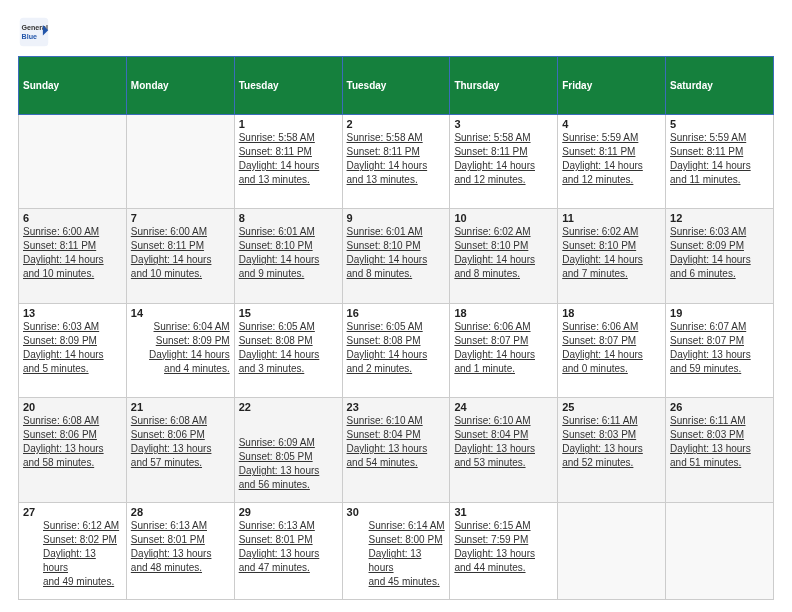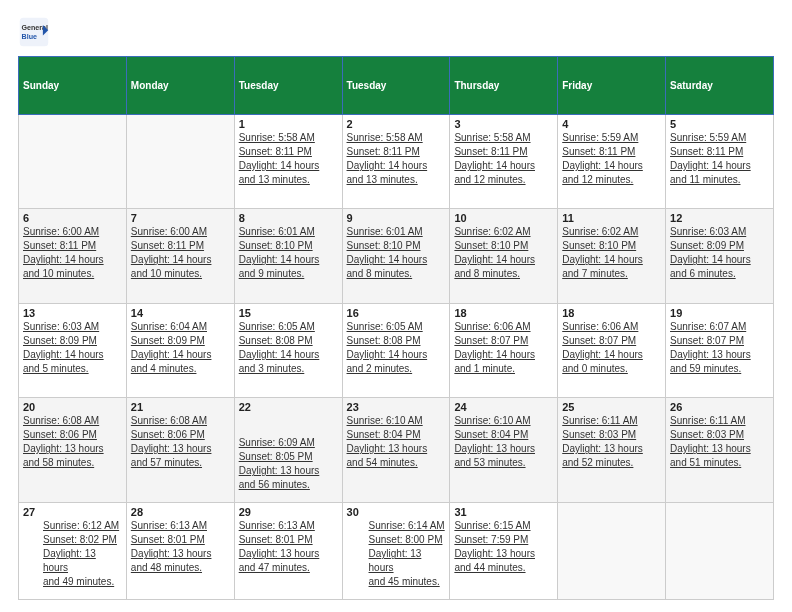--- a/index.html
+++ b/index.html
@@ -214,21 +214,21 @@
         <tr>
           <td>
             <span class="day-num">13</span>
             <div class="day-info" style="white-space: pre-line;">Sunrise: 6:03 AM
 Sunset: 8:09 PM
 Daylight: 14 hours
 and 5 minutes.</div>
           </td>
           <td>
             <span class="day-num">14</span>
-            <div class="day-info" style="white-space: pre-line;">Sunrise: 6:04 AM
+            <div class="day-info" style="white-space: pre-line; text-align: right;">Sunrise: 6:04 AM
 Sunset: 8:09 PM
 Daylight: 14 hours
 and 4 minutes.</div>
           </td>
           <td>
             <span class="day-num">15</span>
             <div class="day-info" style="white-space: pre-line;">Sunrise: 6:05 AM
 Sunset: 8:08 PM
 Daylight: 14 hours
 and 3 minutes.</div>

